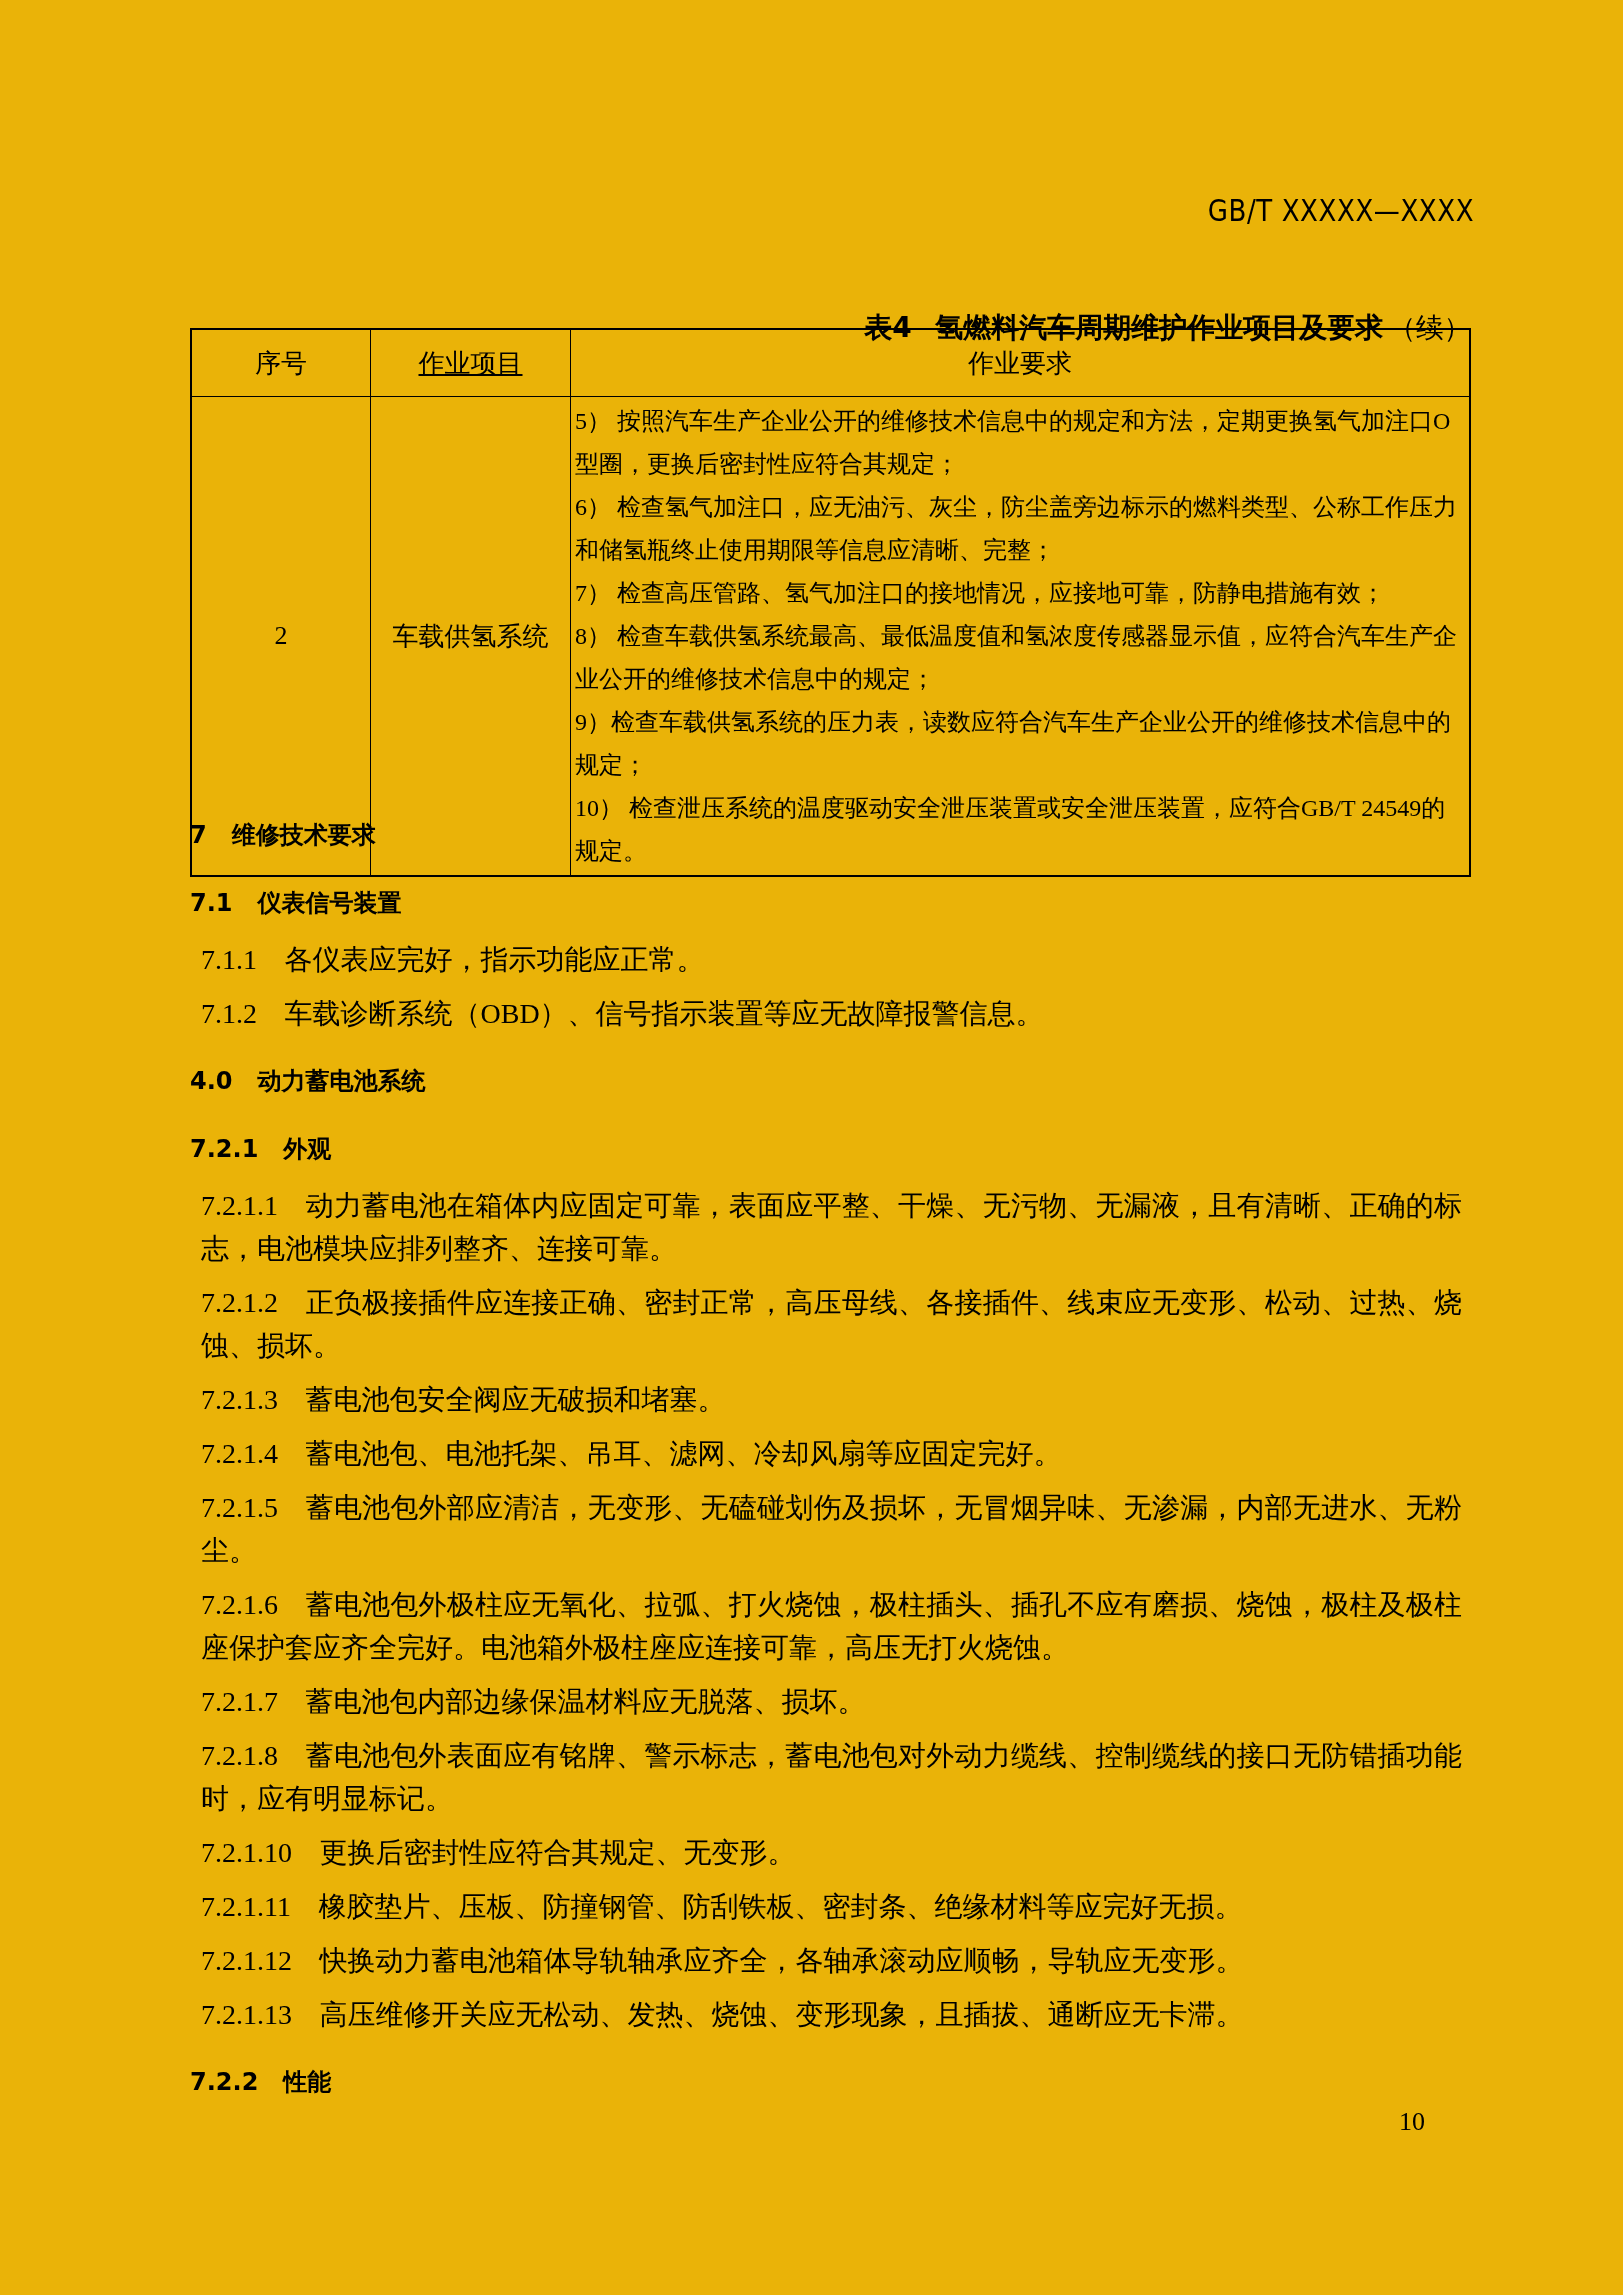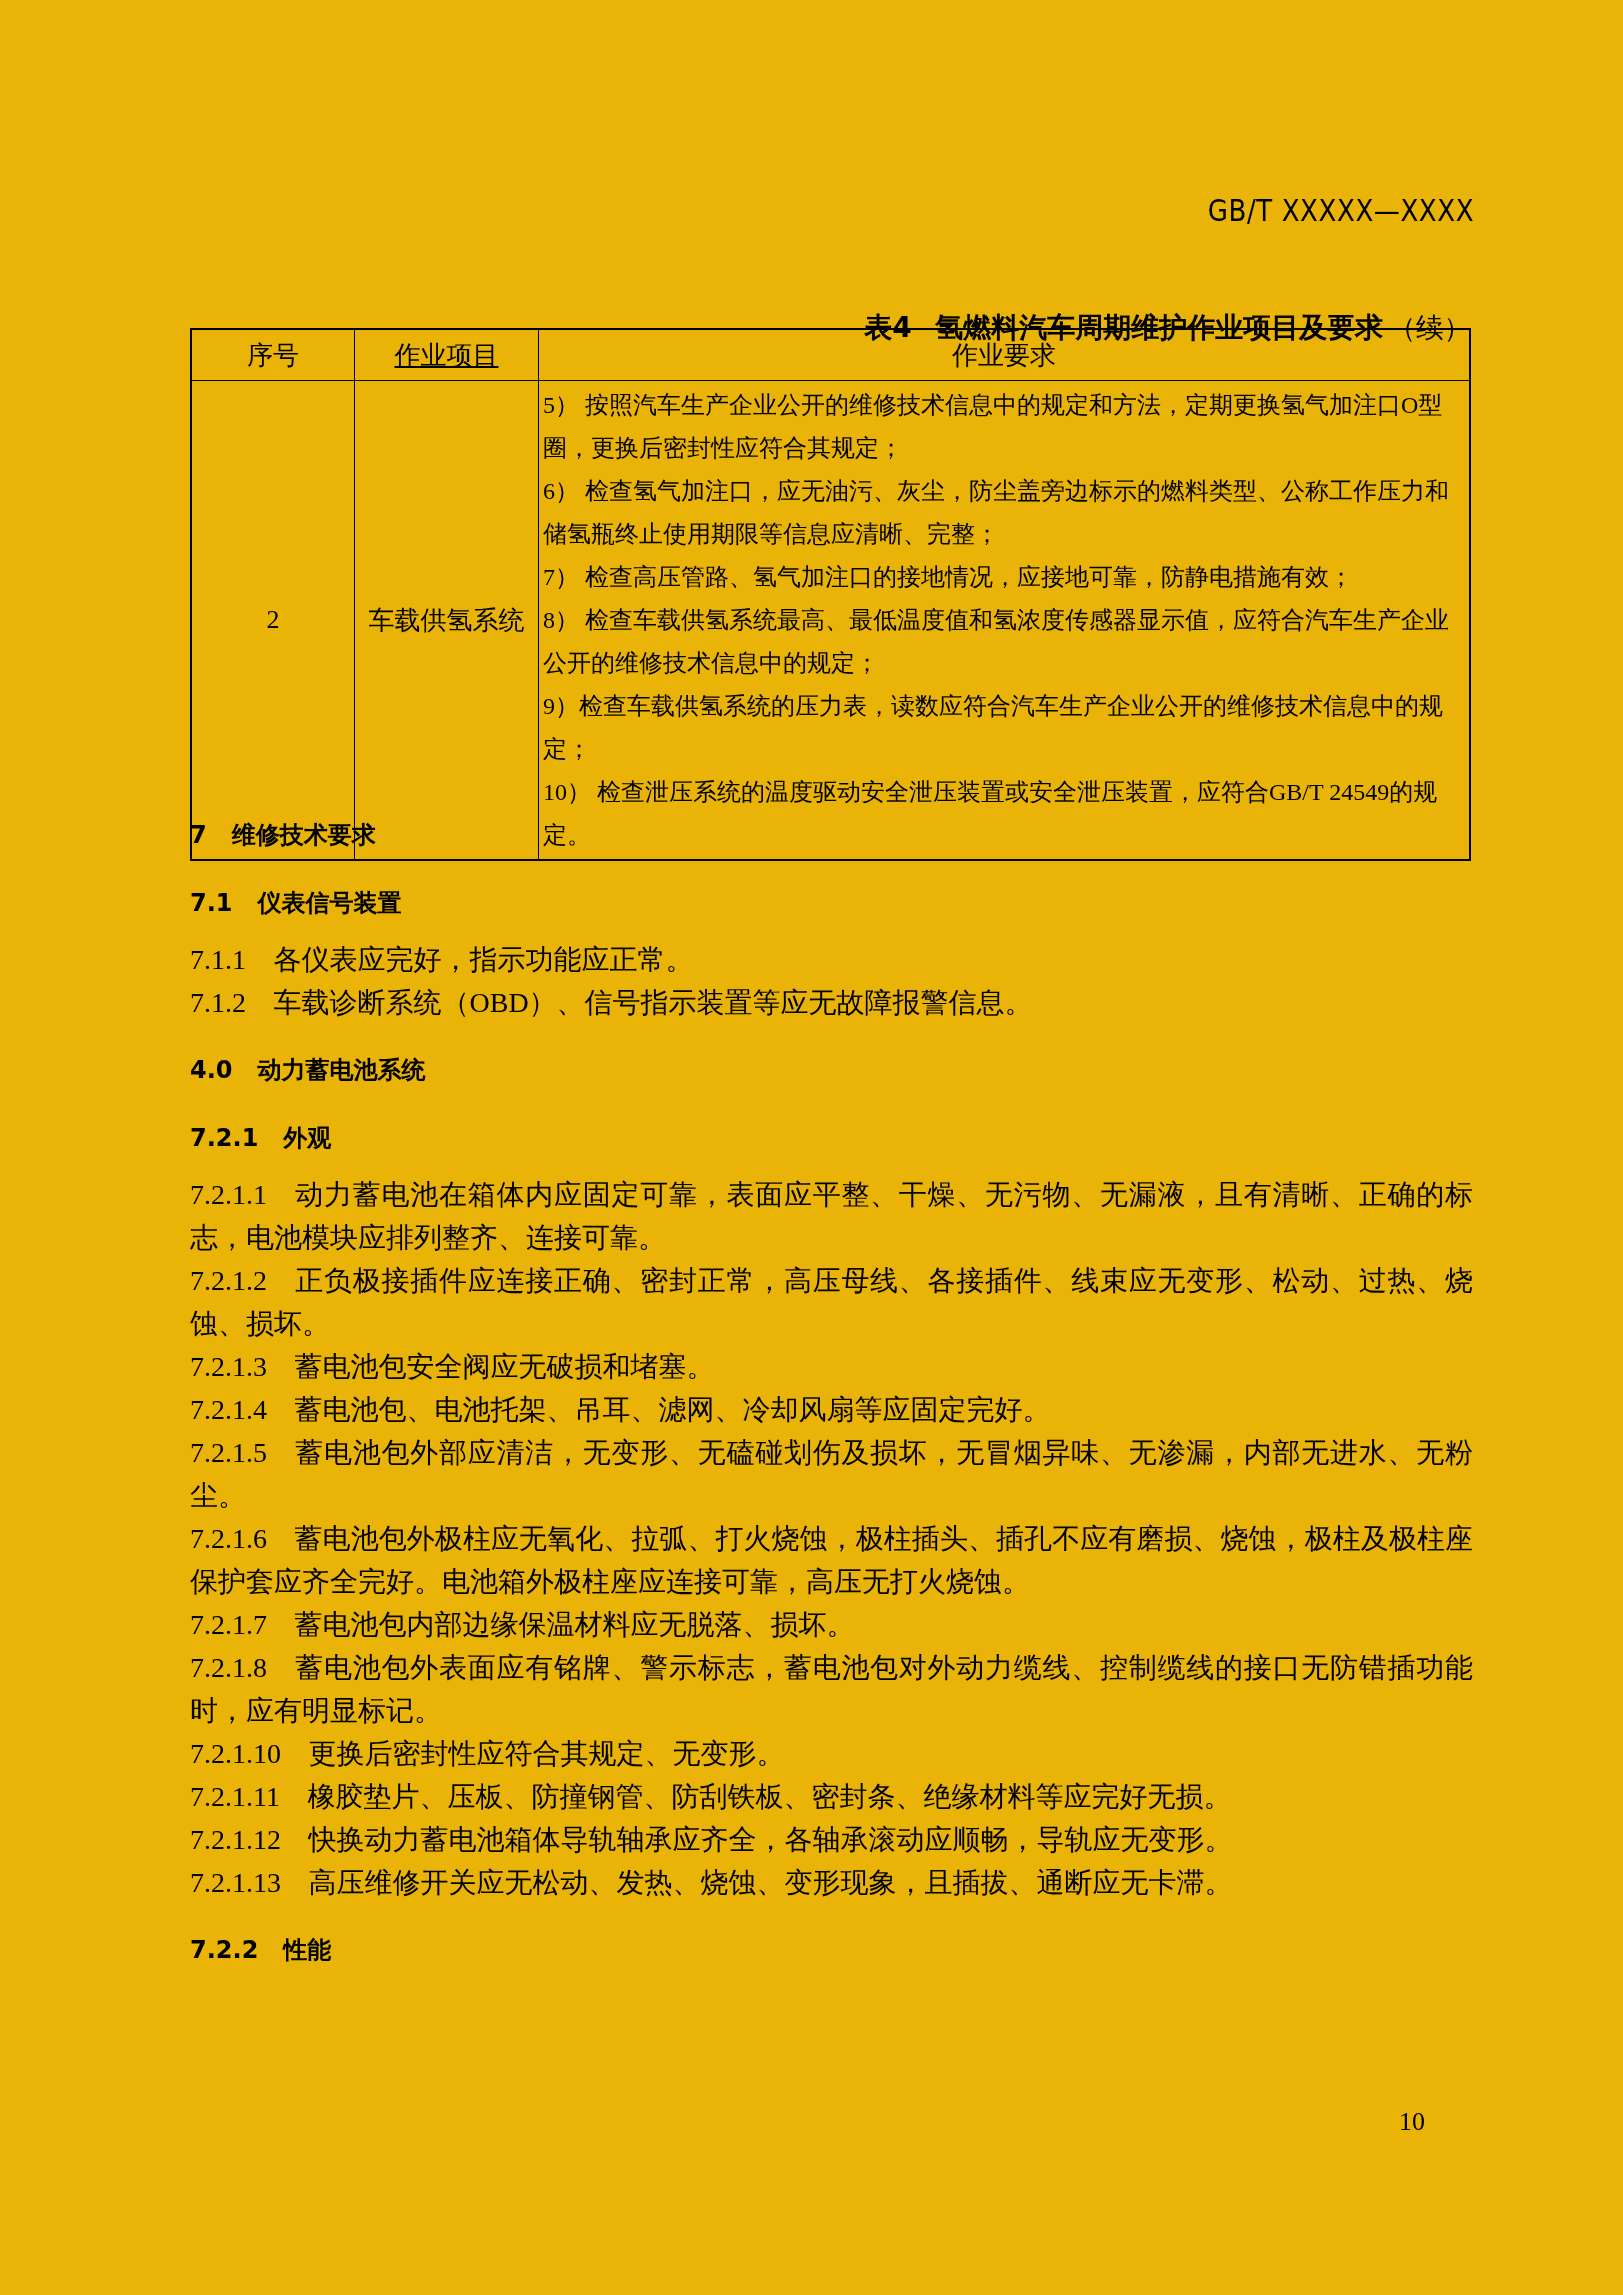--- a/index.html
+++ b/index.html
@@ -62,21 +62,21 @@
   }
   table.doc-table { border-width: 2.6px; }
   th.col-seq  { width: 154px; }
   th.col-item { width: 175px; text-decoration: underline; }
   table.doc-table th {
     height: 42px;
     font-weight: normal;
     font-size: 26px;
     text-align: center;
     vertical-align: middle;
-    padding: 4px;
+    padding: 12px;
   }
   td.cell-seq, td.cell-item {
     text-align: center;
     vertical-align: middle;
     font-size: 26px;
     padding: 0;
   }
   td.cell-req {
     vertical-align: middle;
     font-size: 24px;
@@ -95,21 +95,21 @@
     font-size: 28px;
     line-height: 43px;
   }
   .sec-heading {
     font-family: "DejaVu Sans", sans-serif;
     font-weight: bold;
     font-size: 24px;
     margin: 25px 0 13px 0;
   }
   .sections .sec-heading:first-child { margin-top: 0; }
-  .sec-para { margin: 0; text-align: justify; }
+  .sec-para { margin: 11px; text-align: justify; }
   .sec-num { margin-right: 27.5px; }
   .sec-heading .sec-num { margin-right: 25px; }
 
   .page-num {
     position: absolute;
     top: 2107px;
     left: 1399px;
     font-size: 26px;
     text-align: right;
   }

